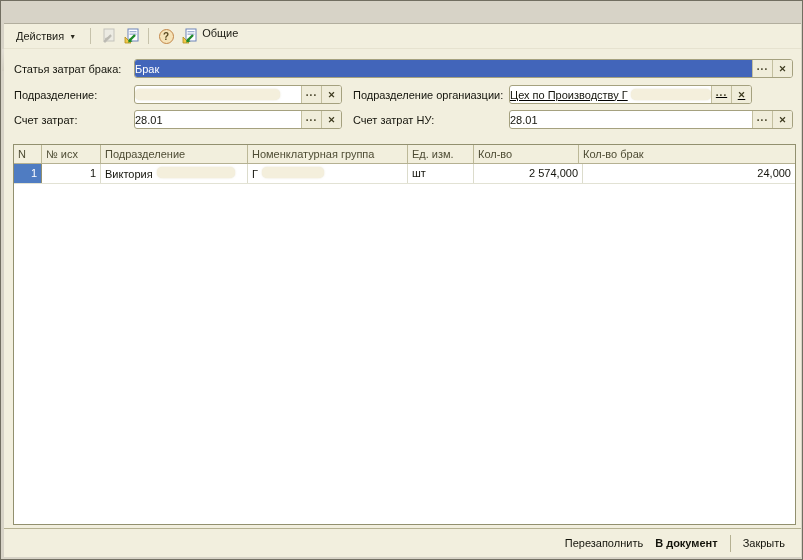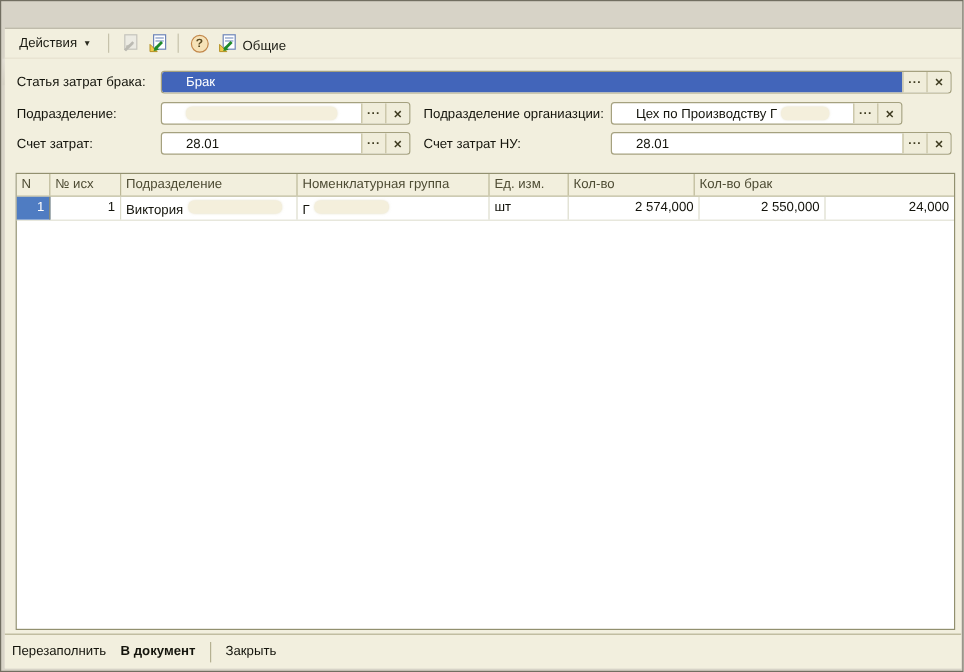--- a/index.html
+++ b/index.html
@@ -35,33 +35,33 @@
              display:flex; align-items:center; padding:0 6px; gap:5px;
              border-bottom:1px solid #e6e2cf; }
   .tb-actions { display:flex; align-items:center; gap:5px; padding:2px 6px;
                 font-size:11px; color:#1c1c14; background:transparent; border:none;
                 font-family:"Liberation Sans", sans-serif; cursor:pointer; }
   .caret { font-size:7px; color:#2a2a1e; }
   .tb-sep { width:1px; height:16px; background:#c6c2ab; margin:0 3px; }
   .tb-icon { width:18px; height:18px; display:flex; align-items:center;
              justify-content:center; cursor:pointer; }
   .tb-icon.disabled { opacity:.55; filter:grayscale(1); cursor:default; }
-  .tb-common { display:flex; align-items:flex-end; gap:4px; background:transparent;
+  .tb-common { display:flex; align-items:flex-start; gap:4px; background:transparent;
                border:none; font-size:11px; color:#1c1c14; cursor:pointer;
                font-family:"Liberation Sans", sans-serif; }
   .help-circle { width:15px; height:15px; border-radius:50%;
                  background:#f6e3b8; border:1px solid #c2874a;
                  color:#5a4a22; font-size:10px; font-weight:bold;
                  display:flex; align-items:center; justify-content:center; }
 
   
   .lbl { position:absolute; font-size:11px; color:#14140c; white-space:nowrap;text-align:center; }
   .fld { position:absolute; height:19px; border:1px solid #a5a17f; border-radius:3px;
          background:#fff; display:flex; align-items:stretch; overflow:hidden; }
-  .fld .val { flex:1; font-size:11px; color:#14140c; padding:2px 20px;
+  .fld .val { flex:1; font-size:11px; color:#14140c; padding:2px 0;
               white-space:nowrap; overflow:hidden; display:flex; align-items:center; }
   .fld.sel .val { background:#4265ba; color:#ffffff; }
   .fld .fbtn { width:20px; flex:0 0 auto; background:#f0edda;
                border-left:1px solid #c3bf9f; display:flex; align-items:center;
                justify-content:center; font-size:10px; color:#3e3b20;
                cursor:pointer; }
   .fld .fbtn.dots { letter-spacing:1px; font-weight:bold; padding-bottom:4px; }
   .fld .fbtn.clear { font-weight:bold; font-size:9px; }
 
   .redact { display:inline-block; height:11px; border-radius:5px;
@@ -82,21 +82,21 @@
   .td:last-child { border-right:none; flex:1 1 auto; }
   .td.num { text-align:right; }
   .td.rowsel { background:#4f7cc2; color:#fff; text-align:right;
                border-right:1px solid #92906f; }
   .c0{width:28px}.c1{width:59px}.c2{width:147px}.c3{width:160px}
   .c4{width:66px}.c5{width:109px}.c6{width:105px}.c7{width:109px}
 
   
   .footer { position:absolute; left:0; right:0; bottom:0; height:29px;
             background:#f2efde; border-top:1px solid #b5b192;
-            display:flex; align-items:center; 
+            display:flex; align-items:center; justify-content:flex-end;
             padding-right:10px; }
   .foot-btn { background:transparent; border:none; font-size:11px; color:#14140c;
               font-family:"Liberation Sans", sans-serif; padding:3px 6px;
               cursor:pointer; white-space:nowrap; }
   .foot-btn.primary { font-weight:bold; }
   .foot-sep { width:1px; height:17px; background:#b5b192; margin:0 6px; }
 </style>
 </head>
 <body>
 
@@ -178,21 +178,21 @@
     <span class="lbl" style="left:10px; top:65px;">Подразделение:</span>
     <div class="fld" style="left:130px; top:61px; width:208px;">
       <span class="val">
           <span class="redact" style="width:145px;"></span>
         </span>
       <span class="fbtn dots">...</span>
       <span class="fbtn clear">✕</span>
     </div>
 
     <span class="lbl" style="left:349px; top:65px;">Подразделение органиазции:</span>
-    <div class="fld" style="left:505px; top:61px; width:243px;">
+    <div class="fld" style="left:505px; top:61px; width:243px;text-decoration:underline;">
       <span class="val">
           <span>Цех по Производству Г</span>
           <span class="redact" style="width:95px; margin-left:3px;"></span>
         </span>
       <span class="fbtn dots">...</span>
       <span class="fbtn clear">✕</span>
     </div>
 
     <span class="lbl" style="left:10px; top:90px;">Счет затрат:</span>
     <div class="fld" style="left:130px; top:86px; width:208px;">
@@ -218,21 +218,20 @@
         <span class="th c6">Кол-во</span>
         <span class="th c7">Кол-во брак</span>
       </div>
       <div class="trow">
         <span class="td c0 rowsel">1</span>
         <span class="td c1 num">1</span>
         <span class="td c2"><span>Виктория</span><span class="redact" style="width:78px; margin-left:4px;"></span></span>
         <span class="td c3"><span>Г</span><span class="redact" style="width:62px; margin-left:4px;"></span></span>
         <span class="td c4">шт</span>
         <span class="td c5 num">2 574,000</span>
-        <span class="td c6 num">2 550,000</span>
         <span class="td c7 num">24,000</span>
       </div>
     </div>
 
     <div class="footer">
       <button class="foot-btn">Перезаполнить</button>
       <button class="foot-btn primary">В документ</button>
       <span class="foot-sep"></span>
       <button class="foot-btn">Закрыть</button>
     </div>

